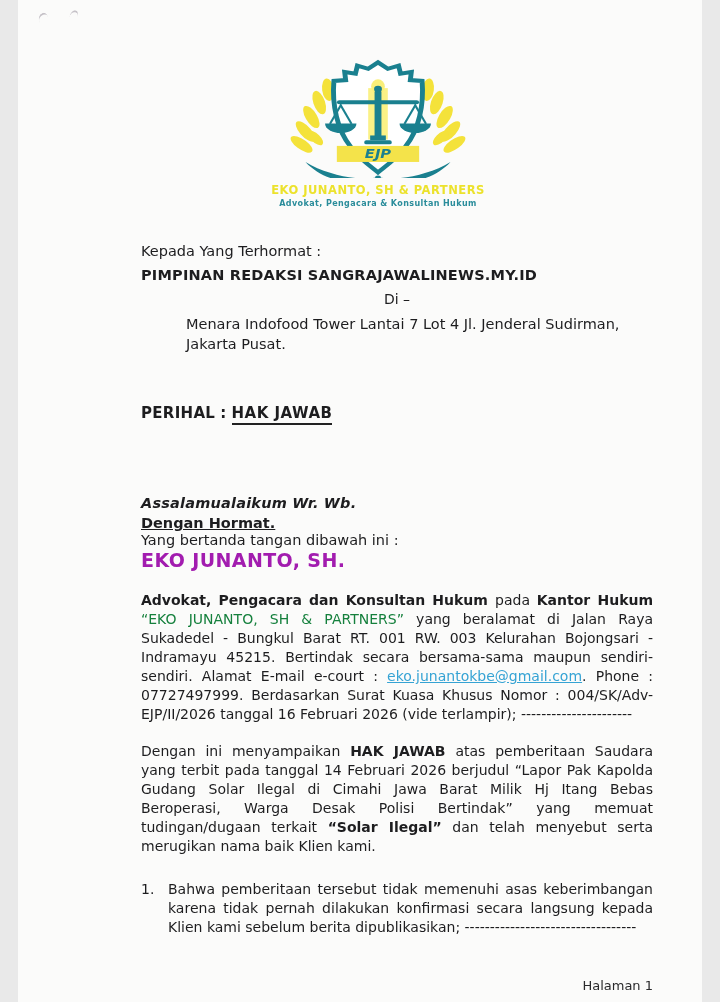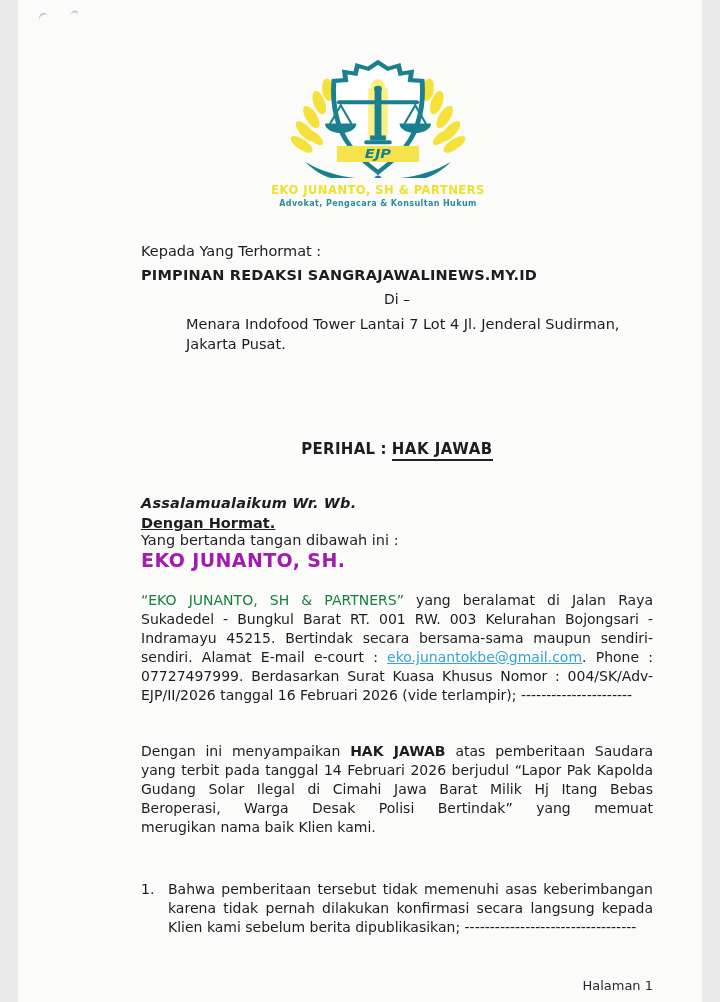--- a/index.html
+++ b/index.html
@@ -34,21 +34,21 @@
   }
 
   
   .abs{position:absolute;left:123px;width:512px;}
 
   .recipient-greeting{font-size:14.5px;margin-bottom:8px;}
   .recipient-name{font-size:14.5px;font-weight:bold;margin-bottom:8px;letter-spacing:.2px;}
   .recipient-di{font-size:14px;margin-bottom:7px;text-align:center;}
   .recipient-addr{font-size:14.5px;font-weight:normal;margin-left:45px;line-height:20px;}
 
-  .subject{top:440px;text-align:center;font-size:15px;font-weight:bold;letter-spacing:.3px;}
+  .subject{top:404px;font-size:15px;font-weight:bold;letter-spacing:.3px;}
   .subject .subj-sep{padding:0 5px;}
   .subject .subj-value{border-bottom:2px solid #222;padding-bottom:1px;letter-spacing:.5px;}
 
   .sal-islamic{font-size:14.5px;font-weight:bold;font-style:italic;margin-bottom:4px;letter-spacing:.2px;}
   .sal-formal{font-size:14.5px;font-weight:bold;margin-bottom:1px;text-decoration:underline;}
   .sal-intro{font-size:14.5px;margin-bottom:1px;}
   .sal-principal{font-size:19px;font-weight:bold;color:#a21caf;letter-spacing:.4px;}
 
   .para .line{
     font-size:14px;line-height:19px;
@@ -139,33 +139,35 @@
   <div class="abs subject"><span>PERIHAL</span><span class="subj-sep">:</span><span class="subj-value">HAK JAWAB</span></div>
 
   <div class="abs" style="top:495px;">
     <div class="sal-islamic">Assalamualaikum Wr. Wb.</div>
     <div class="sal-formal">Dengan Hormat.</div>
     <div class="sal-intro">Yang bertanda tangan dibawah ini :</div>
     <div class="sal-principal">EKO JUNANTO, SH.</div>
   </div>
 
   <div class="abs para" style="top:591px;">
+    <div class="line fill"><span class="b">Advokat, Pengacara dan Konsultan Hukum </span><span>pada </span><span class="b">Kantor Hukum</span></div>
     <div class="line fill"><span class="y">“EKO JUNANTO, SH &amp; PARTNERS” </span><span>yang beralamat di Jalan Raya</span></div>
     <div class="line fill"><span>Sukadedel - Bungkul Barat RT. 001 RW. 003 Kelurahan Bojongsari -</span></div>
     <div class="line fill"><span>Indramayu 45215. Bertindak secara bersama-sama maupun sendiri-</span></div>
     <div class="line fill"><span>sendiri. Alamat E-mail e-court : </span><span class="lnk">eko.junantokbe@gmail.com</span><span>. Phone :</span></div>
     <div class="line fill"><span>07727497999. Berdasarkan Surat Kuasa Khusus Nomor : 004/SK/Adv-</span></div>
     <div class="line"><span>EJP/II/2026 tanggal 16 Februari 2026 (vide terlampir); ----------------------</span></div>
   </div>
 
   <div class="abs para" style="top:742px;">
     <div class="line fill"><span>Dengan ini menyampaikan </span><span class="b">HAK JAWAB</span><span> atas pemberitaan Saudara</span></div>
     <div class="line fill"><span>yang terbit pada tanggal 14 Februari 2026 berjudul “Lapor Pak Kapolda</span></div>
     <div class="line fill"><span>Gudang Solar Ilegal di Cimahi Jawa Barat Milik Hj Itang Bebas</span></div>
     <div class="line fill"><span>Beroperasi, Warga Desak Polisi Bertindak” yang memuat</span></div>
+    <div class="line fill"><span>tudingan/dugaan terkait </span><span class="b">“Solar Ilegal”</span><span> dan telah menyebut serta</span></div>
     <div class="line"><span>merugikan nama baik Klien kami.</span></div>
   </div>
 
 
   <div class="abs list-item" style="top:880px;">
     <div class="li-num">1.</div>
     <div class="li-body">
       <div class="line fill"><span>Bahwa pemberitaan tersebut tidak memenuhi asas keberimbangan</span></div>
       <div class="line fill"><span>karena tidak pernah dilakukan konfirmasi secara langsung kepada</span></div>
       <div class="line"><span>Klien kami sebelum berita dipublikasikan; ----------------------------------</span></div>

